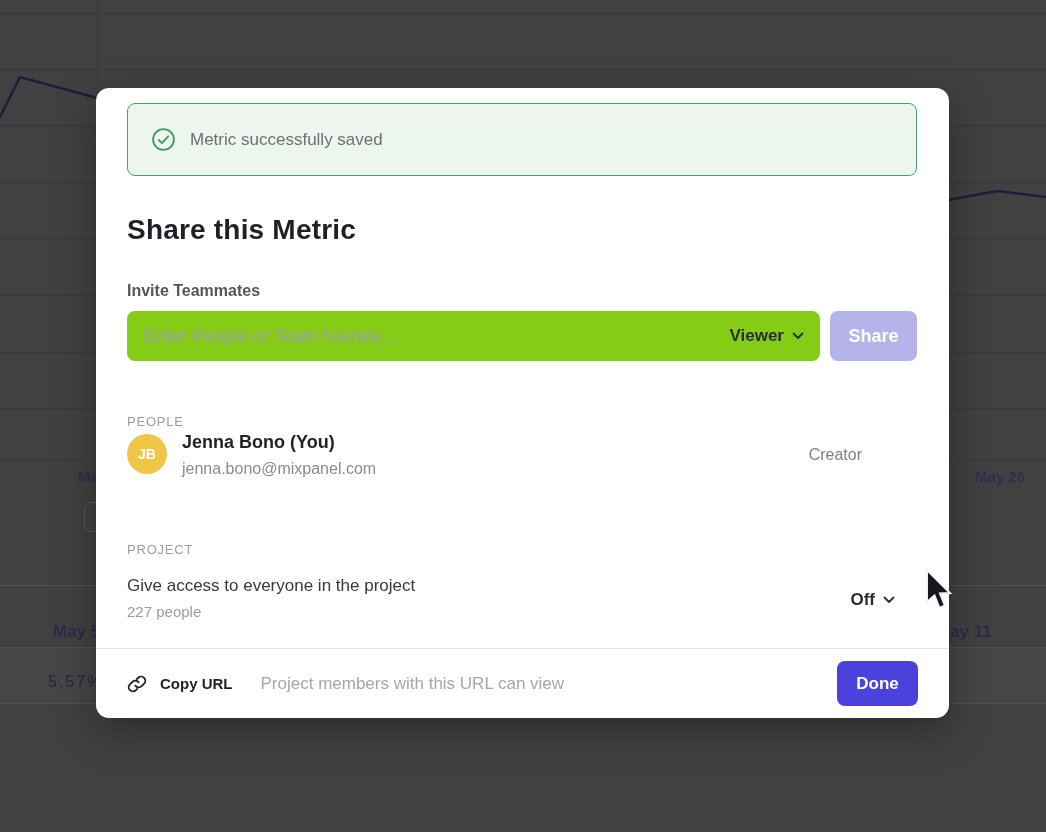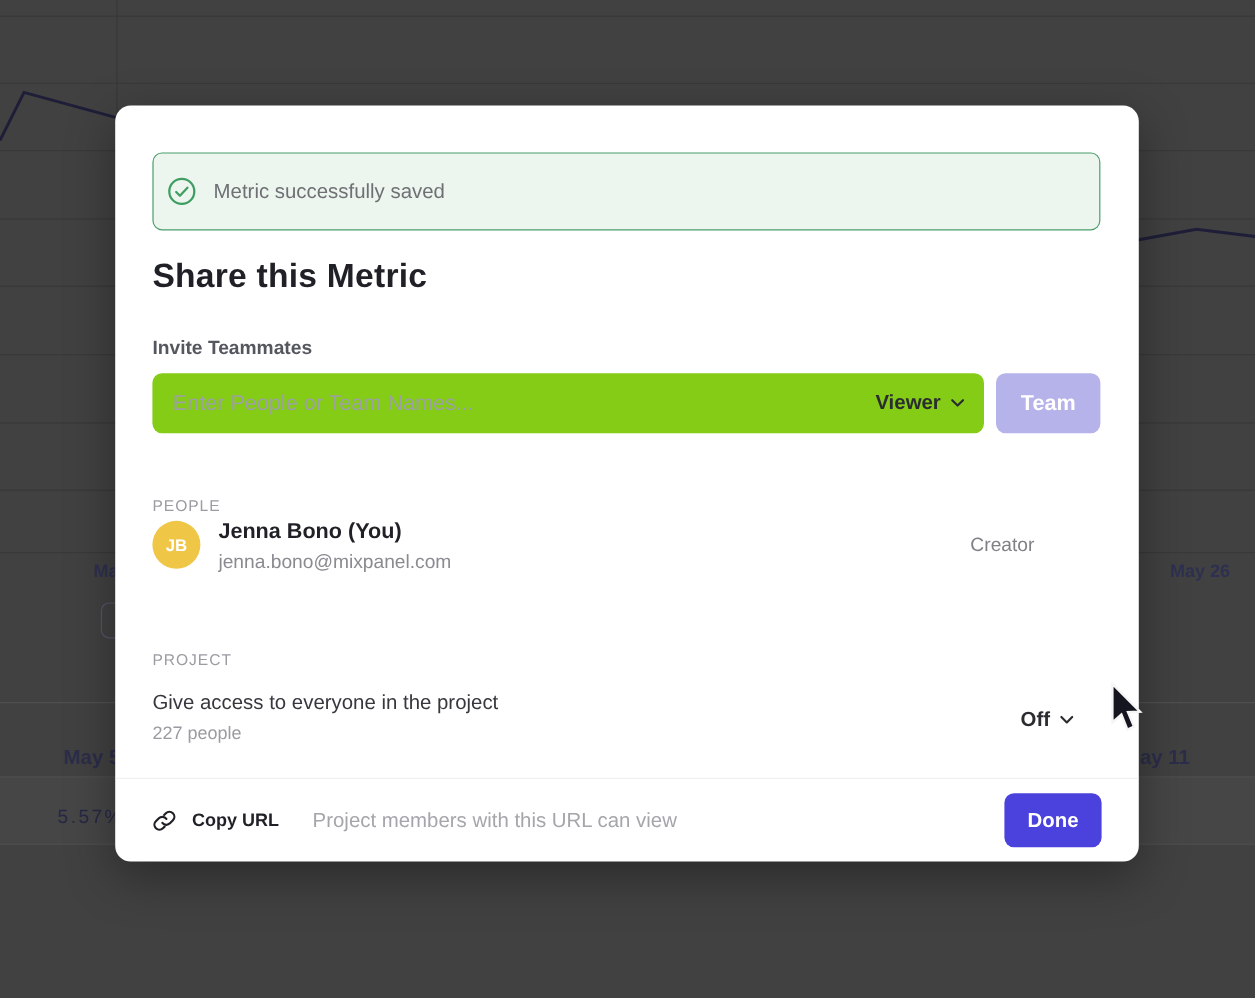--- a/index.html
+++ b/index.html
@@ -24,23 +24,23 @@
              border:1.5px solid #565669; border-radius:7px; }
 
   
   .modal {
     position:absolute; left:96px; top:88px; width:853px; height:630px;
     background:#ffffff; border-radius:13px;
     box-shadow:0 12px 40px rgba(0,0,0,.35);
     z-index:5;
   }
   .toast {
-    position:absolute; left:31px; top:39px; width:790px; height:65px;
+    position:absolute; left:31px; top:15px; width:790px; height:73px;
     background:#edf5ef; border:1px solid #4b9e6b; border-radius:8px;
-    display:flex; align-items:center; padding-left:11px;
+    display:flex; align-items:center; padding-left:23px;
   }
   .toast-icon { width:25px; height:25px; margin-right:14px; flex:0 0 auto; }
   .toast-text { color:#6e7073; font-size:17px; }
 
   .modal-title {
     position:absolute; left:31px; top:126px;
     font-size:28px; font-weight:700; color:#1f2127; letter-spacing:.2px;
   }
 
   .invite-label {
@@ -166,21 +166,21 @@
   <div class="invite-row">
     <div class="invite-input-wrap">
       <input class="invite-input" type="text" placeholder="Enter People or Team Names..." style="">
       <div class="role-select">
         <span>Viewer</span>
         <svg width="12" height="8" viewBox="0 0 12 8" fill="none" stroke="#2b2c30" stroke-width="1.8" stroke-linecap="round" stroke-linejoin="round">
           <polyline points="1.5,1.5 6,6 10.5,1.5"></polyline>
         </svg>
       </div>
     </div>
-    <button class="share-btn">Team</button>
+    <button class="share-btn">Share</button>
   </div>
 
   <div class="section-label people-label">PEOPLE</div>
 
   <div class="person-row">
     <div class="avatar">JB</div>
     <div class="person-name">Jenna Bono (You)</div>
     <div class="person-email">jenna.bono@mixpanel.com</div>
     <div class="person-role">Creator</div>
   </div>

